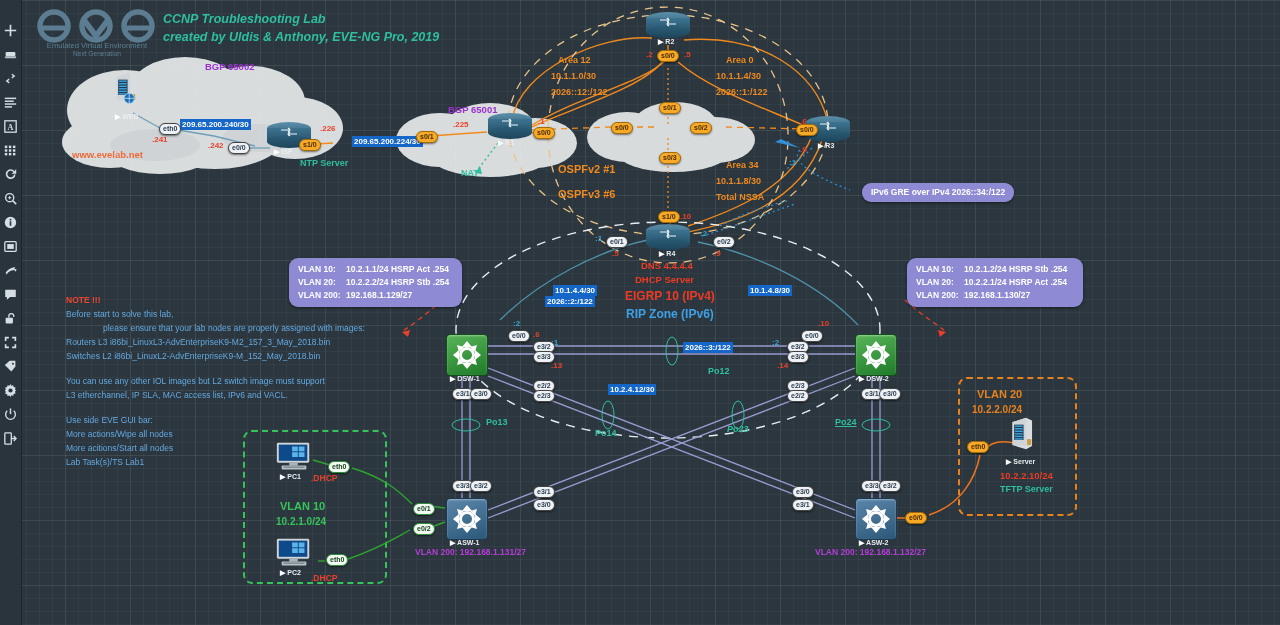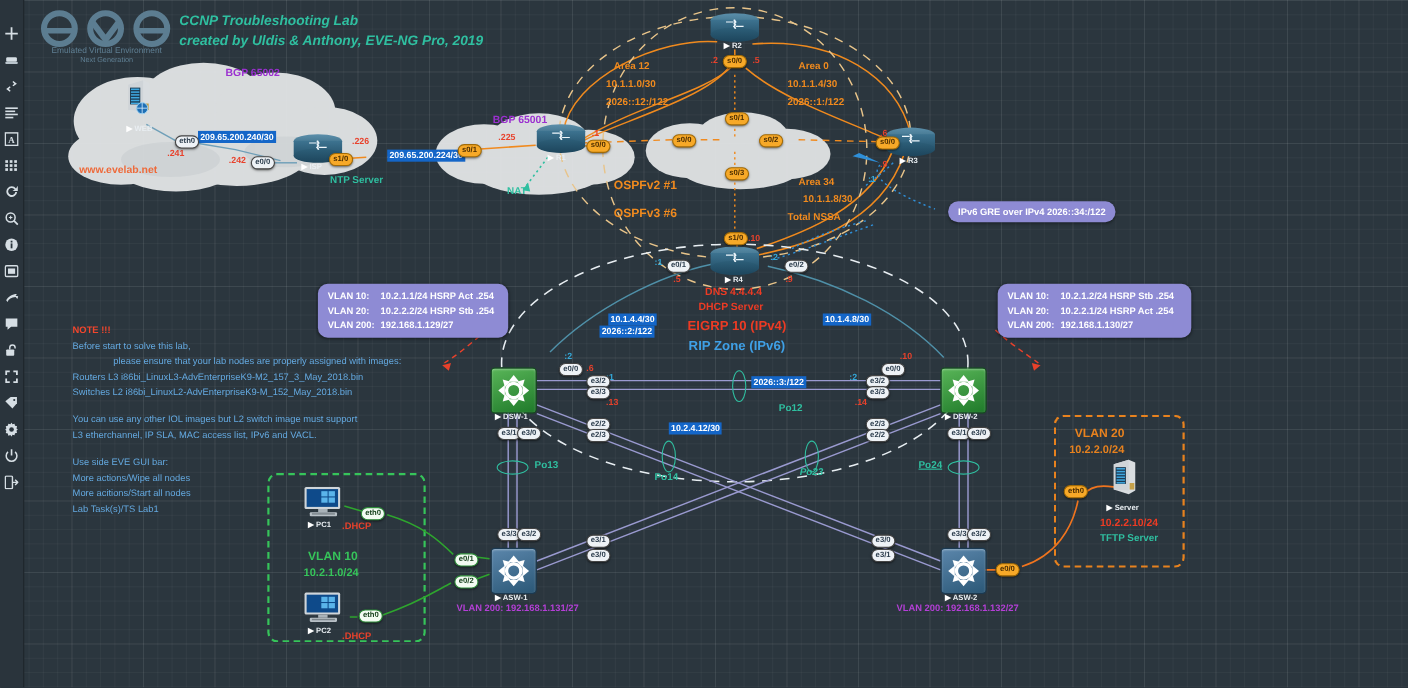--- a/index.html
+++ b/index.html
@@ -691,21 +691,21 @@
 
   <div class="lbl t-orange" style="left:558px;top:55px;">Area 12</div>
   <div class="lbl t-orange" style="left:551px;top:71px;">10.1.1.0/30</div>
   <div class="lbl t-orange" style="left:551px;top:87px;">2026::12:/122</div>
 
   <div class="lbl t-orange" style="left:726px;top:55px;">Area 0</div>
   <div class="lbl t-orange" style="left:716px;top:71px;">10.1.1.4/30</div>
   <div class="lbl t-orange" style="left:716px;top:87px;">2026::1:/122</div>
 
   <div class="lbl t-orange" style="left:726px;top:160px;">Area 34</div>
-  <div class="lbl t-orange" style="left:716px;top:176px;margin-left:14px;">10.1.1.8/30</div>
+  <div class="lbl t-orange" style="left:716px;top:176px;">10.1.1.8/30</div>
   <div class="lbl t-orange" style="left:716px;top:192px;">Total NSSA</div>
 
   <div class="lbl t-orange" style="left:558px;top:163px;font-size:11px;">OSPFv2 #1</div>
   <div class="lbl t-orange" style="left:558px;top:188px;font-size:11px;">OSPFv3 #6</div>
 
   <div class="pill" style="left:862px;top:183px;">IPv6 GRE over IPv4 2026::34:/122</div>
 
   <div class="lbl t-red-b" style="left:641px;top:261px;">DNS 4.4.4.4</div>
   <div class="lbl t-red-b" style="left:635px;top:275px;">DHCP Server</div>
   <div class="lbl" style="left:625px;top:290px;color:#ec3b24;font-weight:bold;font-size:12px;">EIGRP 10 (IPv4)</div>

